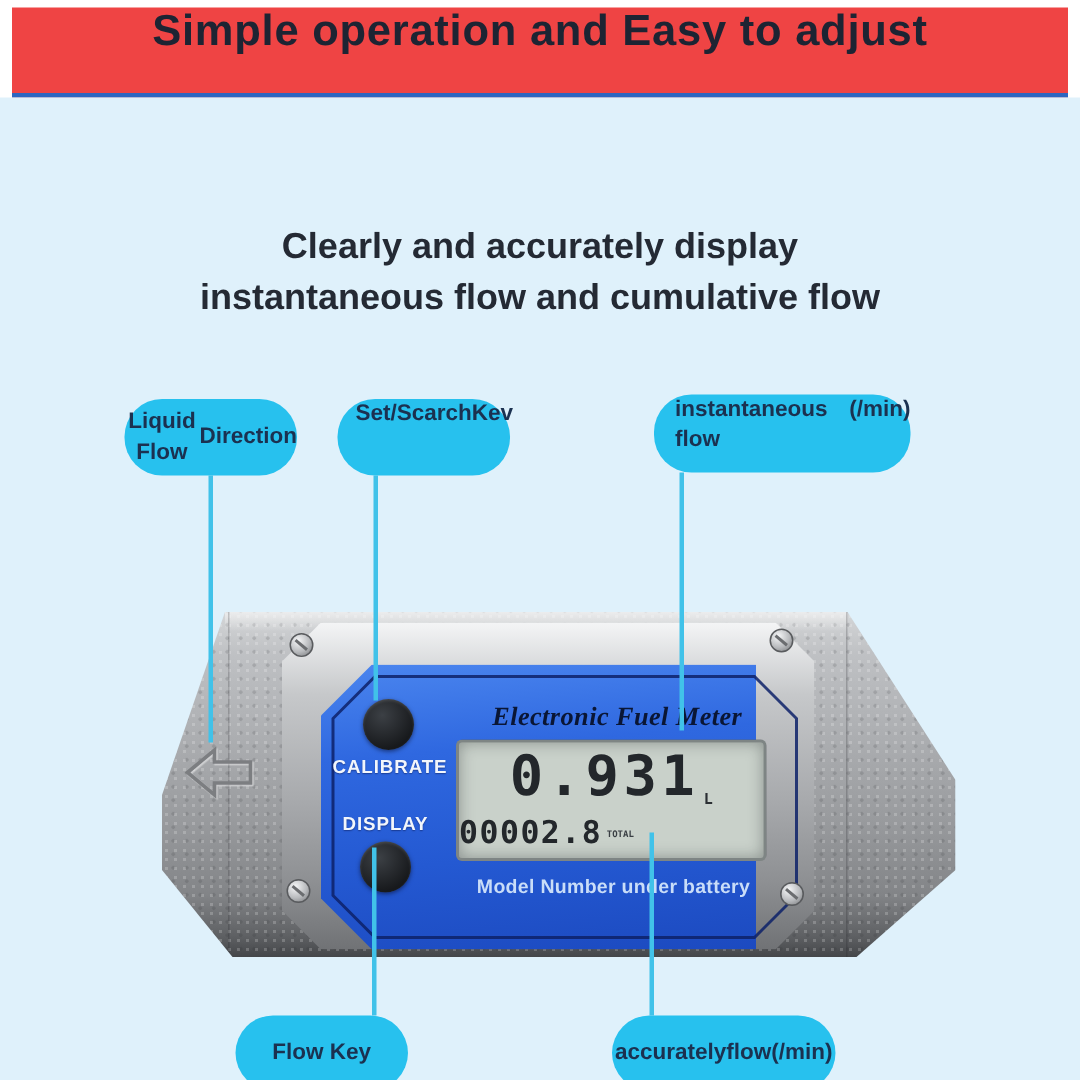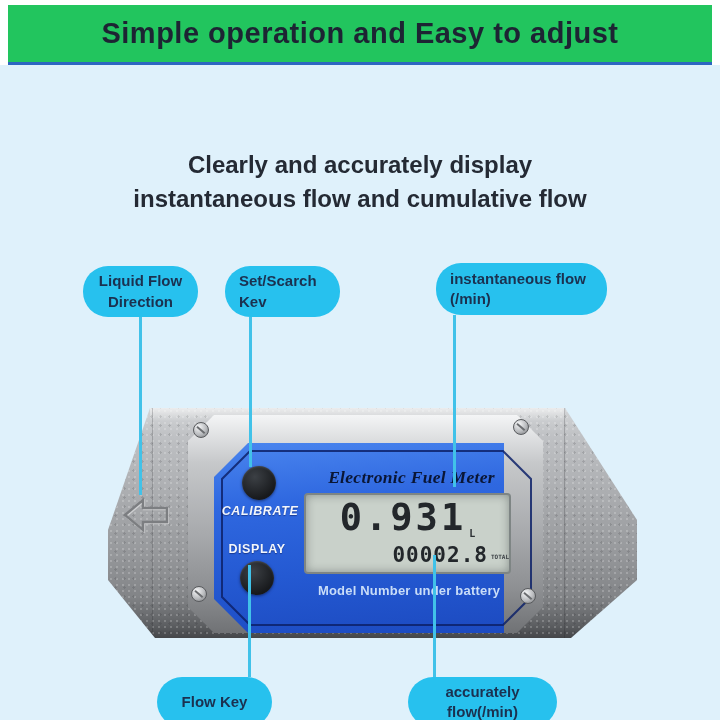--- a/index.html
+++ b/index.html
@@ -1,29 +1,29 @@
 <!DOCTYPE html>
 <html><head>
 <meta charset="utf-8">
 <style>
   html,body{margin:0;padding:0;background:#ffffff;}
   .stage{position:relative;width:720px;height:720px;background:#ffffff;overflow:hidden;
          font-family:"Liberation Sans",sans-serif;}
   
-  .banner{position:absolute;left:8px;right:8px;top:5px;height:57px;background:#22c55e;
-          border-bottom:3px solid #2d66c0;display:flex;align-items:center;justify-content:center;}
+  .banner{position:absolute;left:8px;right:8px;top:5px;height:57px;background:#ef4444;
+          border-bottom:3px solid #2d66c0;display:flex;justify-content:center;}
   .banner-text{font-size:29px;font-weight:700;color:#1d2433;letter-spacing:.5px;}
   
   .content{position:absolute;left:0;right:0;top:65px;bottom:0;background:#dff1fb;}
   .subtitle{position:absolute;left:0;right:0;text-align:center;color:#242a34;
             font-size:24px;font-weight:600;}
   .subtitle.l1{top:86px;} .subtitle.l2{top:120px;}
   
   .callout{position:absolute;background:#27c1ee;color:#1b3150;font-weight:700;font-size:15px;
-           line-height:1.35;display:flex;flex-direction:column;justify-content:center;z-index:8;border-radius:25px;}
+           line-height:1.35;display:flex;flex-direction:row;justify-content:center;z-index:8;border-radius:25px;}
   .callout.center{align-items:center;text-align:center;}
   .callout.left{align-items:flex-start;padding-left:14px;box-sizing:border-box;}
   #co-liquid{left:83px;top:201px;width:115px;height:51px;}
   #co-set{left:225px;top:201px;width:115px;height:51px;}
   #co-inst{left:436px;top:198px;width:171px;height:52px;}
   #co-rest{left:157px;top:612px;width:115px;height:50px;}
   #co-cum{left:408px;top:612px;width:149px;height:50px;}
   
   .cline{position:absolute;width:3px;background:#41c2e9;z-index:7;}
   #ln-a{left:139px;top:252px;height:178px;}
@@ -62,33 +62,33 @@
   .pinstripe{position:absolute;left:0;top:0;}
   .panel-title{position:absolute;left:90px;top:24px;width:215px;text-align:center;
     font-family:"Liberation Serif",serif;font-style:italic;font-weight:700;font-size:17.5px;
     color:#0a1635;letter-spacing:.3px;}
   .btn{position:absolute;width:34px;height:34px;border-radius:50%;
     background:radial-gradient(circle at 38% 32%,#3c4045,#17191c 72%);
     box-shadow:0 1px 3px rgba(0,0,20,.5), inset 0 1px 2px rgba(255,255,255,.15);}
   #btn-cal{left:28px;top:23px;} #btn-disp{left:26px;top:118px;}
   .btn-label{position:absolute;color:#f2f6fc;font-weight:700;font-size:12.5px;
     letter-spacing:.6px;text-align:center;text-shadow:0 1px 1px rgba(0,0,40,.4);}
-  #lab-cal{left:0px;top:61px;width:92px;font-style:italic;} #lab-disp{left:0px;top:99px;width:86px;}
+  #lab-cal{left:0px;top:61px;width:92px;} #lab-disp{left:0px;top:99px;width:86px;}
   .panel-bottom-text{position:absolute;left:75px;top:140px;width:240px;text-align:center;
     color:#c9ddf8;font-weight:700;font-size:13px;letter-spacing:.2px;}
   
   .lcd{position:absolute;left:90px;top:50px;width:207px;height:81px;background:#c9d1ca;
     border-radius:4px;border:2px solid rgba(35,40,46,.45);box-sizing:border-box;
     box-shadow:inset 0 0 10px rgba(20,25,30,.35);}
   .lcd-row1{position:absolute;left:0;right:0;top:1px;display:flex;align-items:flex-end;justify-content:center;}
   .lcd-main{font-family:"DejaVu Sans Mono",monospace;font-weight:700;font-size:37px;
     letter-spacing:3px;color:#23272b;}
   .lcd-unit{font-family:"DejaVu Sans Mono",monospace;font-weight:700;font-size:10px;color:#2b2f33;
     margin-left:3px;margin-top:10px;}
-  .lcd-row2{position:absolute;left:0;right:0;top:48px;display:flex;align-items:center;justify-content:flex-end;}
+  .lcd-row2{position:absolute;left:0;right:0;top:48px;display:flex;align-items:center;justify-content:flex-start;}
   .lcd-total{font-family:"DejaVu Sans Mono",monospace;font-weight:700;font-size:21px;
     letter-spacing:1px;color:#23272b;}
   .lcd-total-label{font-family:"DejaVu Sans Mono",monospace;font-weight:700;font-size:6px;
     color:#3a3f44;margin-left:3px;margin-top:2px;}
 </style>
 </head>
 <body>
 
 <div class="stage">
 

